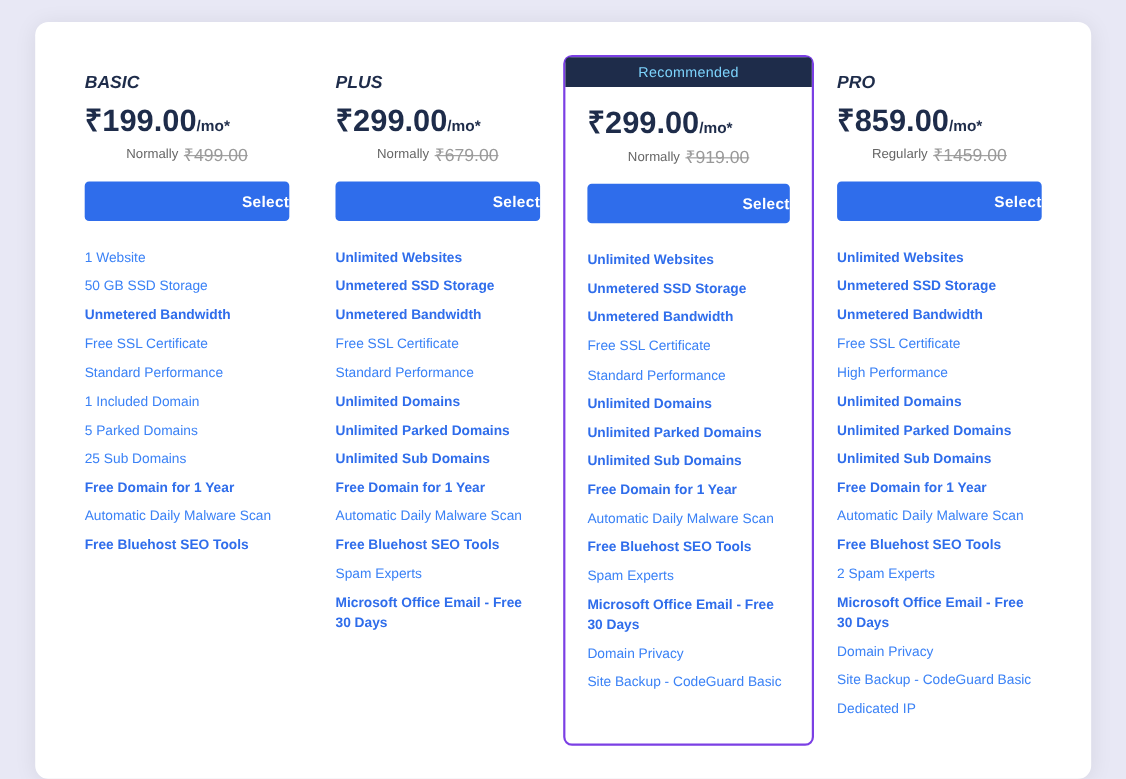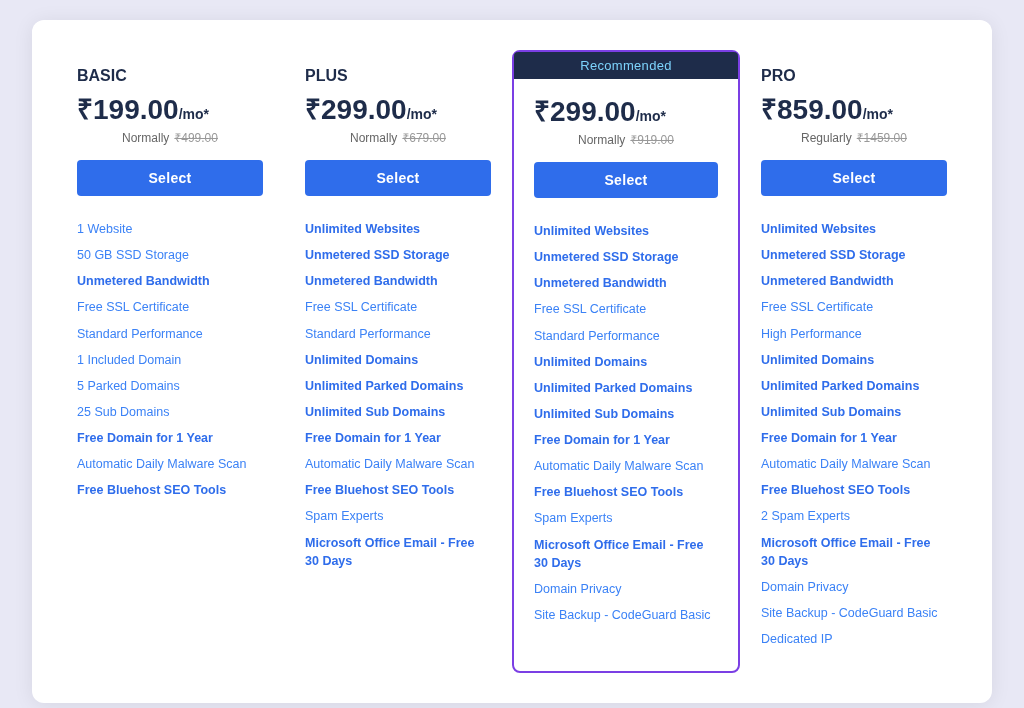--- a/index.html
+++ b/index.html
@@ -43,20 +43,21 @@
       padding: 6px 12px;
       border-radius: 4px 4px 0 0;
       margin: -16px -20px 12px -20px;
       letter-spacing: 0.3px;
     }
     .plan-name {
       font-size: 16px;
       font-weight: 700;
       color: #1e2c4a;
       margin-bottom: 4px;
+      font-style: italic;
     }
     .plan-price {
       font-size: 28px;
       font-weight: 700;
       color: #1e2c4a;
       margin-bottom: 2px;
     }
     .plan-price .per-mo {
       font-size: 14px;
       font-weight: 600;
@@ -73,36 +74,37 @@
       color: white;
       border: none;
       border-radius: 4px;
       padding: 10px 0;
       width: 100%;
       font-size: 14px;
       font-weight: 600;
       cursor: pointer;
       margin-bottom: 20px;
       letter-spacing: 0.3px;
+      text-align: right;
     }
     .feature-list {
       list-style: none;
     }
     .feature-list li {
       font-size: 12.5px;
       color: #3b82f6;
       padding: 4px 0;
       line-height: 1.45;
     }
     .feature-list li.highlight {
       color: #2f6deb;
       font-weight: bold;
     }
     .price-normal {
-      font-size: 12px;
+      font-size: 16px;
       color: #999;
       text-decoration: line-through;
     }
     .normally-row {
       display: flex;
       align-items: center;
       gap: 3px;
       margin-bottom: 14px;
       justify-content: center;
     }

